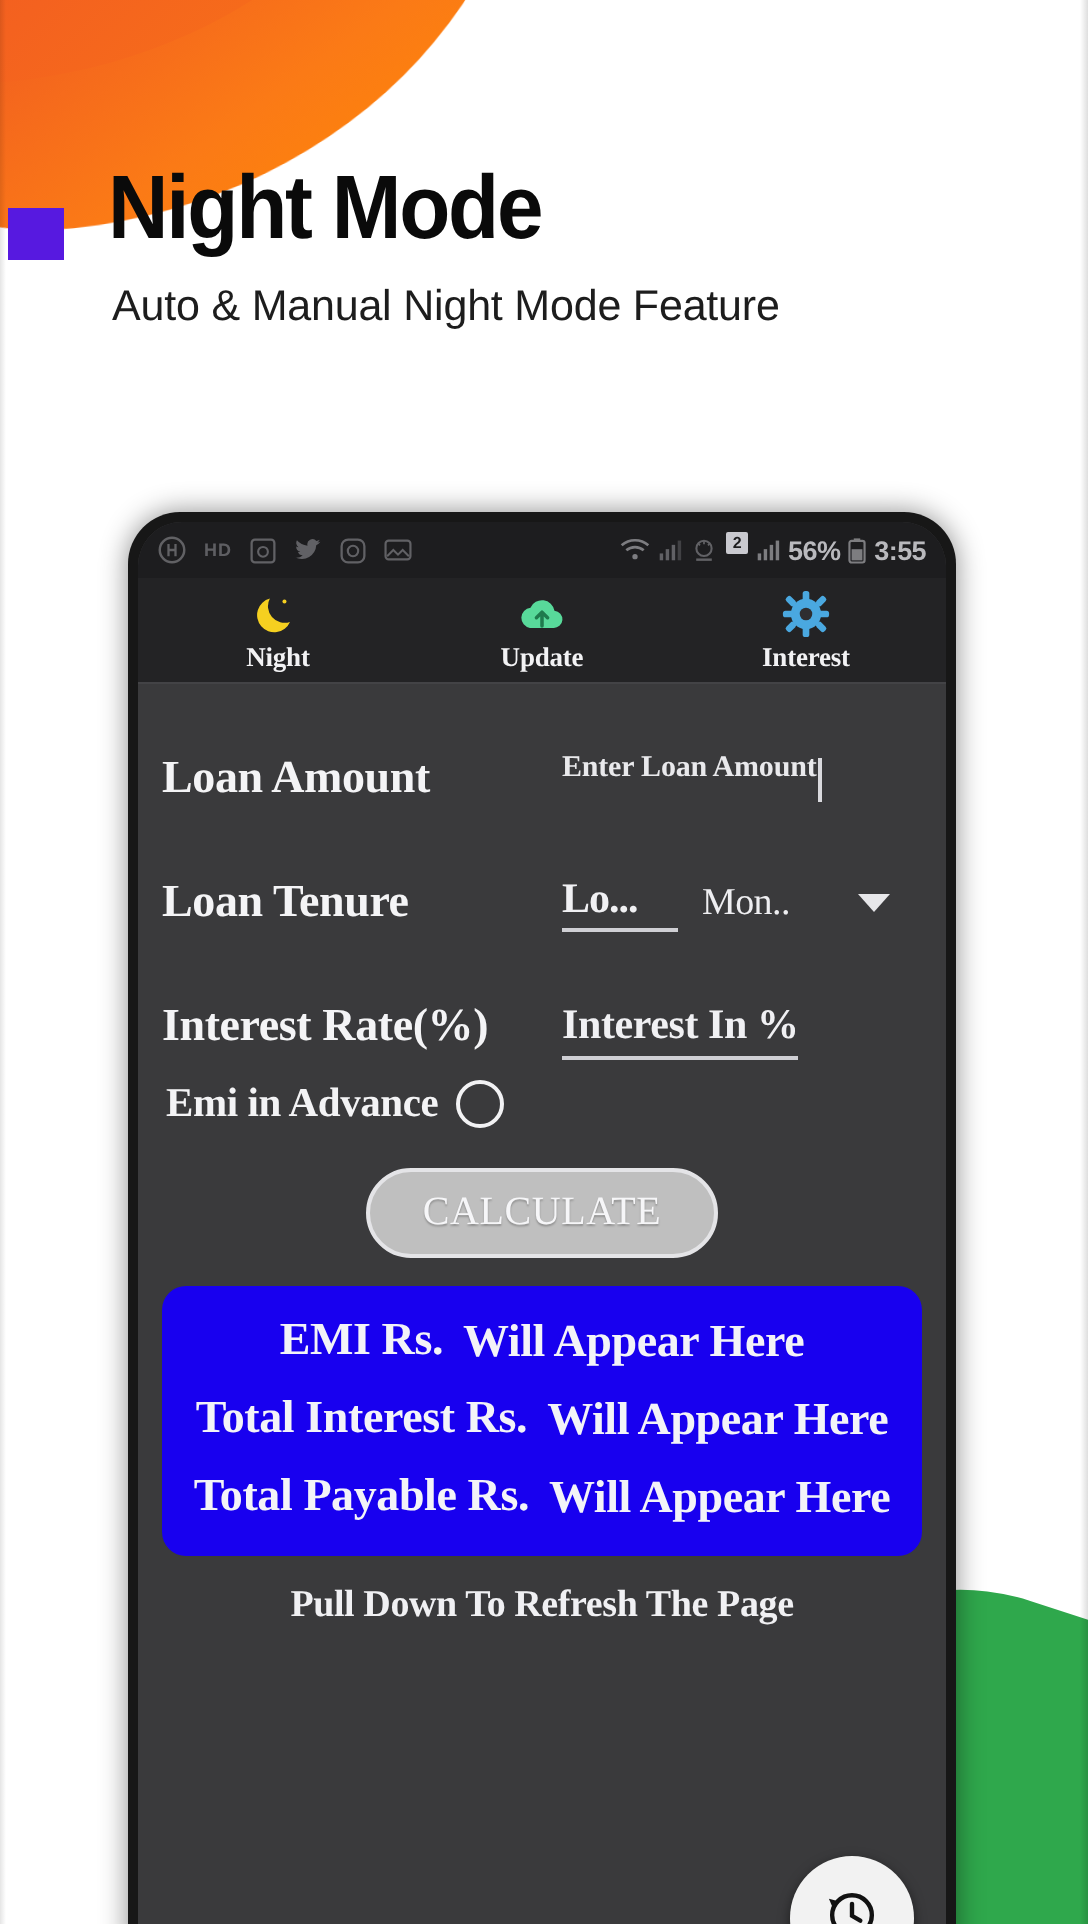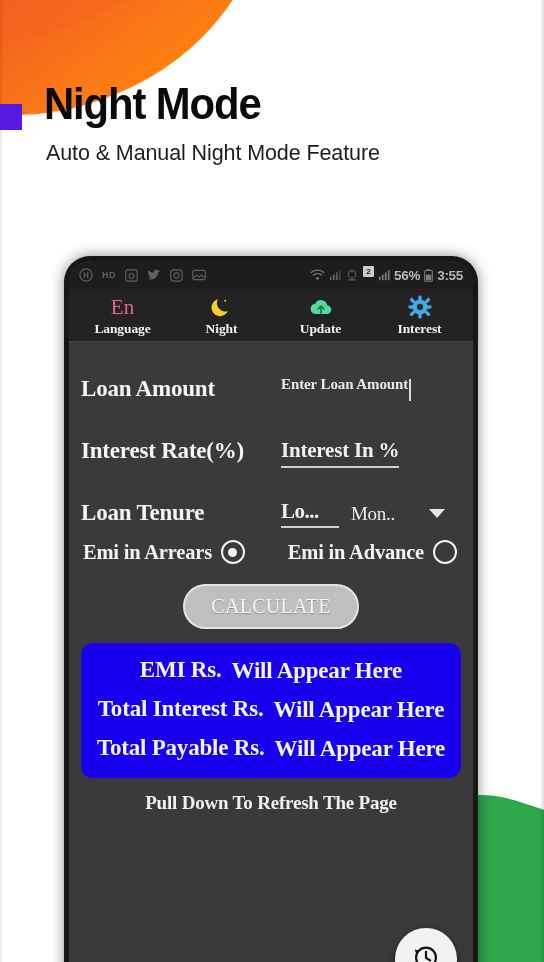--- a/index.html
+++ b/index.html
@@ -37,21 +37,21 @@
   .edge-shadow-l{
     position:absolute;left:0;top:0;width:3px;height:962px;
     background:linear-gradient(90deg,rgba(0,0,0,.10),rgba(0,0,0,0));
   }
   .edge-shadow-r{
     position:absolute;right:0;top:0;width:4px;height:962px;
     background:linear-gradient(270deg,rgba(0,0,0,.13),rgba(0,0,0,0));
   }
 
   
-  .hero{position:absolute;left:0;top:80px;width:476px;}
+  .hero{position:absolute;left:10px;top:80px;width:476px;}
   .hero-bullet{
     position:absolute;left:-6px;top:24px;
     width:28px;height:26px;background:#5719e0;
   }
   .hero-title{
     margin:0 0 0 44px;
     font-family:"Liberation Sans", sans-serif;
     font-weight:bold;
     font-size:45px;
     letter-spacing:-1.2px;
@@ -341,26 +341,20 @@
               <rect x="2" y="6" width="6" height="6.2" fill="#b9b9bd"></rect>
             </svg>
         </span>
         <span class="sb-txt">3:55</span>
       </div>
     </div>
 
     <div class="toolbar">
 
 
-      <div class="tb-item">
-        <span class="tb-ico">
-          <span class="en-txt">En</span>
-        </span>
-        <span class="tb-lbl">Language</span>
-      </div>
 
       <div class="tb-item">
         <span class="tb-ico">
           <svg width="24" height="24" viewBox="0 0 26 26">
             <path d="M19.5 17.3A9 9 0 0 1 8.6 4.6 9.3 9.3 0 1 0 19.5 17.3z" fill="#f5d020"></path>
             <circle cx="16.5" cy="6.2" r="1.1" fill="#f5d020"></circle>
           </svg>
         </span>
         <span class="tb-lbl">Night</span>
       </div>
@@ -402,42 +396,38 @@
         <div class="row-label">Loan Amount</div>
         <div class="row-field">
           <div class="field-caption">Enter Loan Amount</div>
           <div class="underline-input">
             <span class="caret"></span>
           </div>
         </div>
       </div>
 
       <div class="row">
+        <div class="row-label">Loan Tenure</div>
+        <div class="tenure-field">
+          <div class="tenure-input">Lo...</div>
+          <div class="tenure-unit">Mon..</div>
+          <div class="caret-down"></div>
+        </div>
+      </div>
+
+      <div class="row">
         <div class="row-label">Interest Rate(%)</div>
         <div class="row-field">
           <div class="underline-input">
             <span class="inline-ph">Interest In %</span>
           </div>
         </div>
       </div>
 
-      <div class="row">
-        <div class="row-label">Loan Tenure</div>
-        <div class="tenure-field">
-          <div class="tenure-input">Lo...</div>
-          <div class="tenure-unit">Mon..</div>
-          <div class="caret-down"></div>
-        </div>
-      </div>
-
       <div class="radio-row">
-        <div class="radio-opt">
-          <span class="radio-lbl">Emi in Arrears</span>
-          <span class="radio-circle on"></span>
-        </div>
         <div class="radio-opt">
           <span class="radio-lbl">Emi in Advance</span>
           <span class="radio-circle"></span>
         </div>
       </div>
 
       <div class="calc-wrap">
         <button class="calc-btn">CALCULATE</button>
       </div>
 

